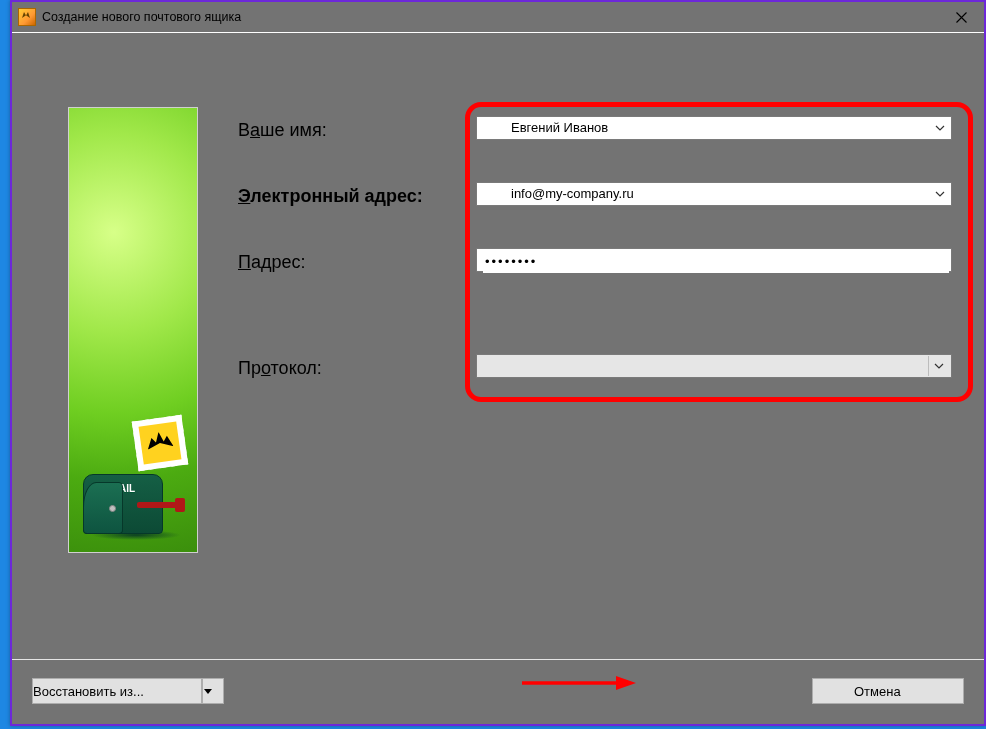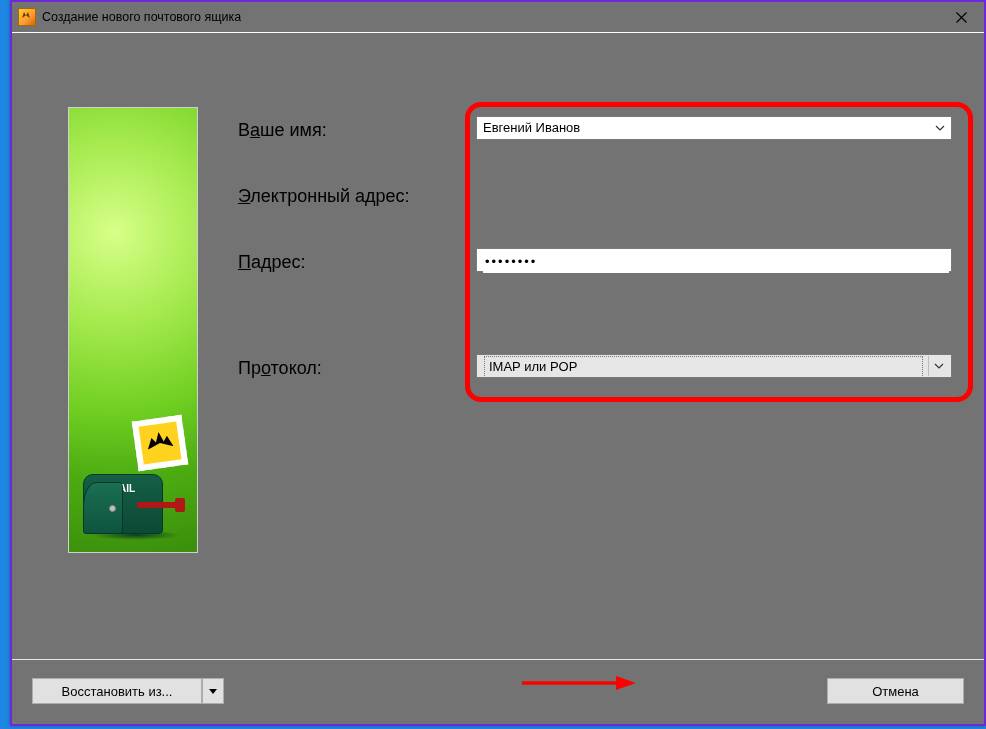--- a/index.html
+++ b/index.html
@@ -26,45 +26,45 @@
   .box-body::before{content:"MAIL";position:absolute;top:8px;left:50%;transform:translateX(-50%);font-size:10px;font-weight:bold;color:#fff;text-shadow:0 1px 0 #053;}
   .box-door{position:absolute;left:0;bottom:0;width:38px;height:50px;background:linear-gradient(180deg,#1b6f52 0%,#0e5440 100%);border-radius:33% 10% 4px 4px / 48% 10% 4px 4px;border:1px solid #06382a;}
   .box-door::after{content:"";position:absolute;right:6px;top:22px;width:5px;height:5px;border-radius:50%;background:#c0c0c0;border:1px solid #888;}
   .flag{position:absolute;left:54px;bottom:26px;width:46px;height:6px;background:#b01818;border-radius:2px;}
   .flag::after{content:"";position:absolute;right:-2px;top:-4px;width:10px;height:14px;background:#b01818;border-radius:2px;}
   .shadow{position:absolute;left:8px;bottom:-6px;width:90px;height:10px;background:radial-gradient(ellipse at center,#0b3f24 0%,transparent 70%);}
 
   
   .label{position:absolute;left:212px;font-size:18px;}
   .label u{text-decoration:underline;}
-  .lbl-name{top:68px;} .lbl-email{top:134px;} .lbl-pass{top:200px;} .lbl-proto{top:306px;}
+  .lbl-name{top:68px;} .lbl-email{top:134px;font-weight:bold;} .lbl-pass{top:200px;} .lbl-proto{top:306px;}
 
   .field{position:absolute;left:450px;height:24px;border:1px solid #7a7a7a;background:#fff;font-size:13px;box-sizing:border-box;padding:0 6px;}
   .combo{width:476px;}
-  .combo .val{line-height:22px;white-space:nowrap;overflow:hidden;}
+  .combo .val{line-height:22px;white-space:nowrap;overflow:hidden;margin-left:28px;}
   .chev{position:absolute;right:4px;top:4px;width:14px;height:14px;}
   .chev svg{width:14px;height:14px;fill:none;stroke:#333;stroke-width:1.2;}
   .f-name{top:64px;} .f-email{top:130px;}
   .f-pass{top:196px;width:476px;}
   .f-pass input{border:0;outline:0;width:100%;height:22px;font-size:13px;letter-spacing:2px;}
   .f-proto{top:302px;width:476px;background:#e6e6e6;}
   .f-proto .val{border:1px dotted #777;height:20px;line-height:20px;margin:1px 22px 1px 1px;padding:0 4px;}
   .f-proto .chev{right:2px;top:1px;width:20px;height:20px;border-left:1px solid #bcbcbc;background:#e6e6e6;display:flex;align-items:center;justify-content:center;}
 
   
   .highlight{position:absolute;left:439px;top:50px;width:498px;height:290px;border:5px solid #ff0000;border-radius:16px;pointer-events:none;}
 
   
   .footer{position:absolute;left:0;right:0;bottom:0;height:64px;border-top:1px solid #e5e5e5;}
-  .btn{position:absolute;height:26px;background:#e1e1e1;border:1px solid #adadad;font-size:13px;display:flex;align-items:center;justify-content:center;box-sizing:border-box;cursor:default;}
+  .btn{position:absolute;height:26px;background:#e1e1e1;border:1px solid #adadad;font-size:13px;display:flex;align-items:center;box-sizing:border-box;cursor:default;}
   .btn-restore{left:20px;top:18px;width:170px;}
   .btn-restore-drop{left:190px;top:18px;width:22px;}
   .btn-restore-drop svg{width:10px;height:10px;fill:#000;}
   .btn-next{right:160px;top:18px;width:130px;border:2px solid #0078d7;background:#e1e1e1;}
-  .btn-cancel{right:20px;top:18px;width:137px;}
+  .btn-cancel{right:20px;top:18px;width:152px;padding-left:41px;}
 
   
   .footer-arrow{position:absolute;left:508px;bottom:31px;pointer-events:none;}
 </style>
 </head>
 <body>
 
 <div class="window">
 
   <div class="titlebar">
@@ -94,27 +94,32 @@
     <div class="label lbl-pass"><span></span><u>П</u><span>адрес:</span></div>
     <div class="label lbl-proto"><span>Пр</span><u>о</u><span>токол:</span></div>
 
     <div class="field combo f-name">
       <div class="val">Евгений Иванов</div>
       <div class="chev"><svg viewBox="0 0 14 14">
             <path d="M3 5 L7 9 L11 5"></path>
           </svg></div>
     </div>
 
+    <div class="field combo f-email">
+      <div class="val">info@my-company.ru</div>
+      <div class="chev"><svg viewBox="0 0 14 14">
+            <path d="M3 5 L7 9 L11 5"></path>
+          </svg></div>
+    </div>
 
     <div class="field f-pass">
       <input type="password" value="••••••••" style="">
     </div>
 
     <div class="field combo f-proto">
-      <div class="val">IMAP или POP</div>
       <div class="chev">
           <svg viewBox="0 0 14 14">
             <path d="M3 5 L7 9 L11 5"></path>
           </svg>
         </div>
     </div>
 
     <div class="highlight"></div>
 
   </div>

